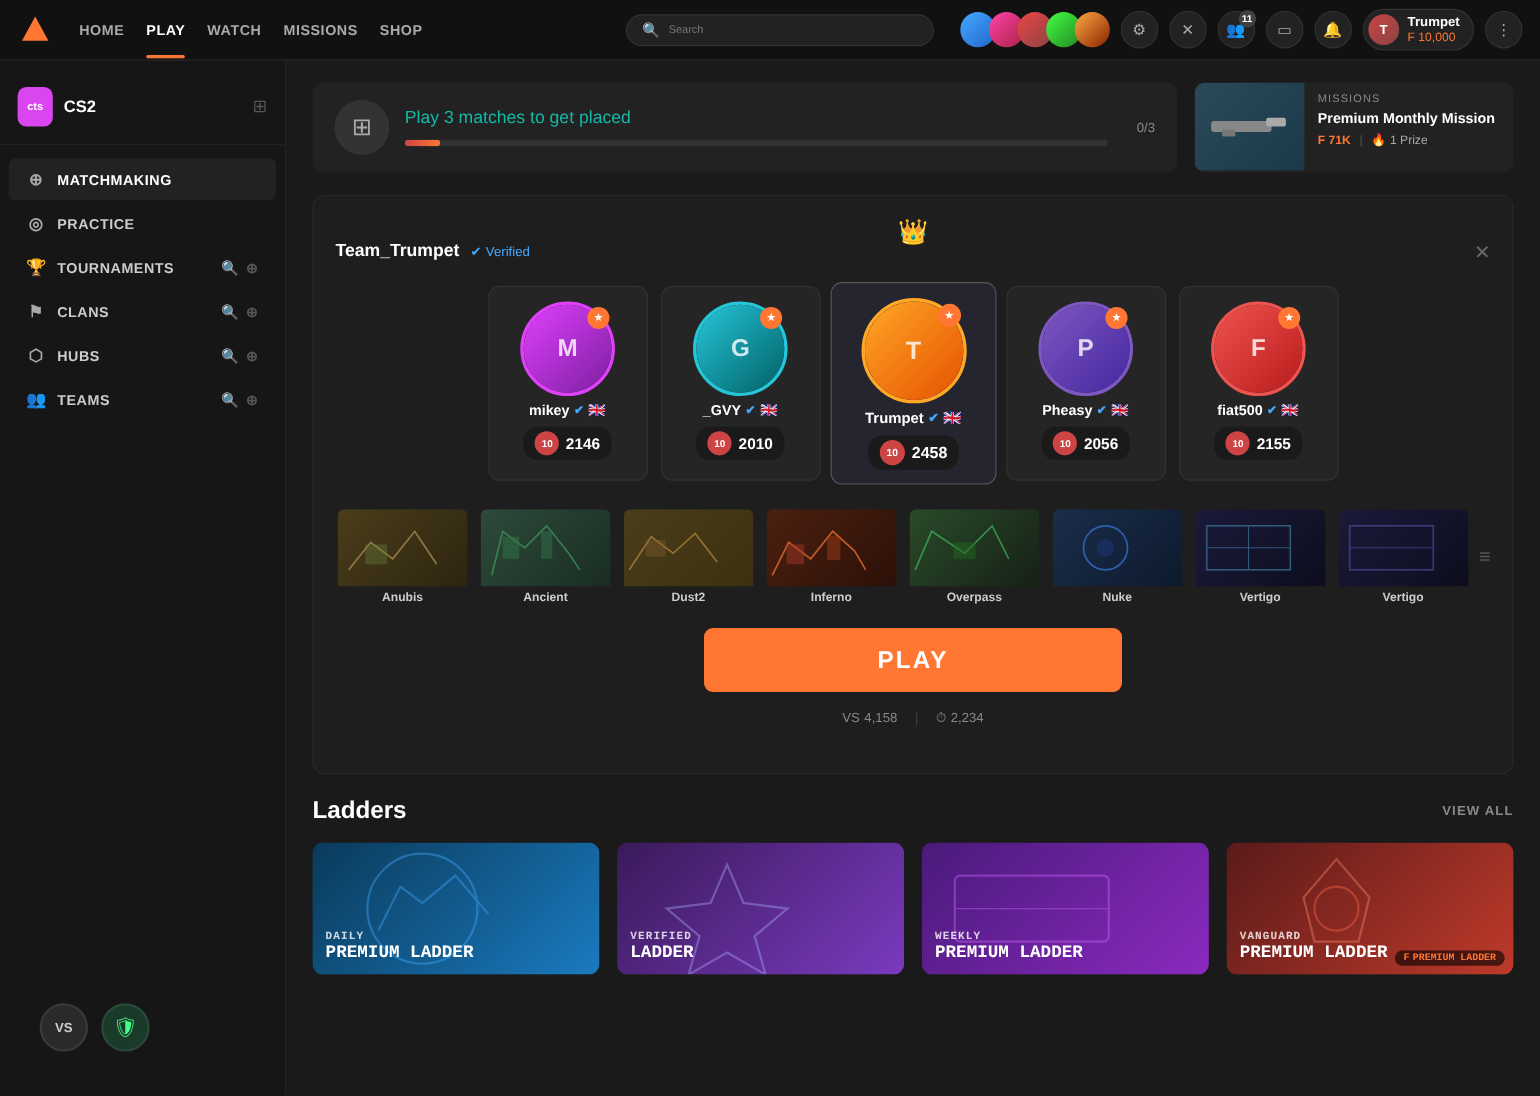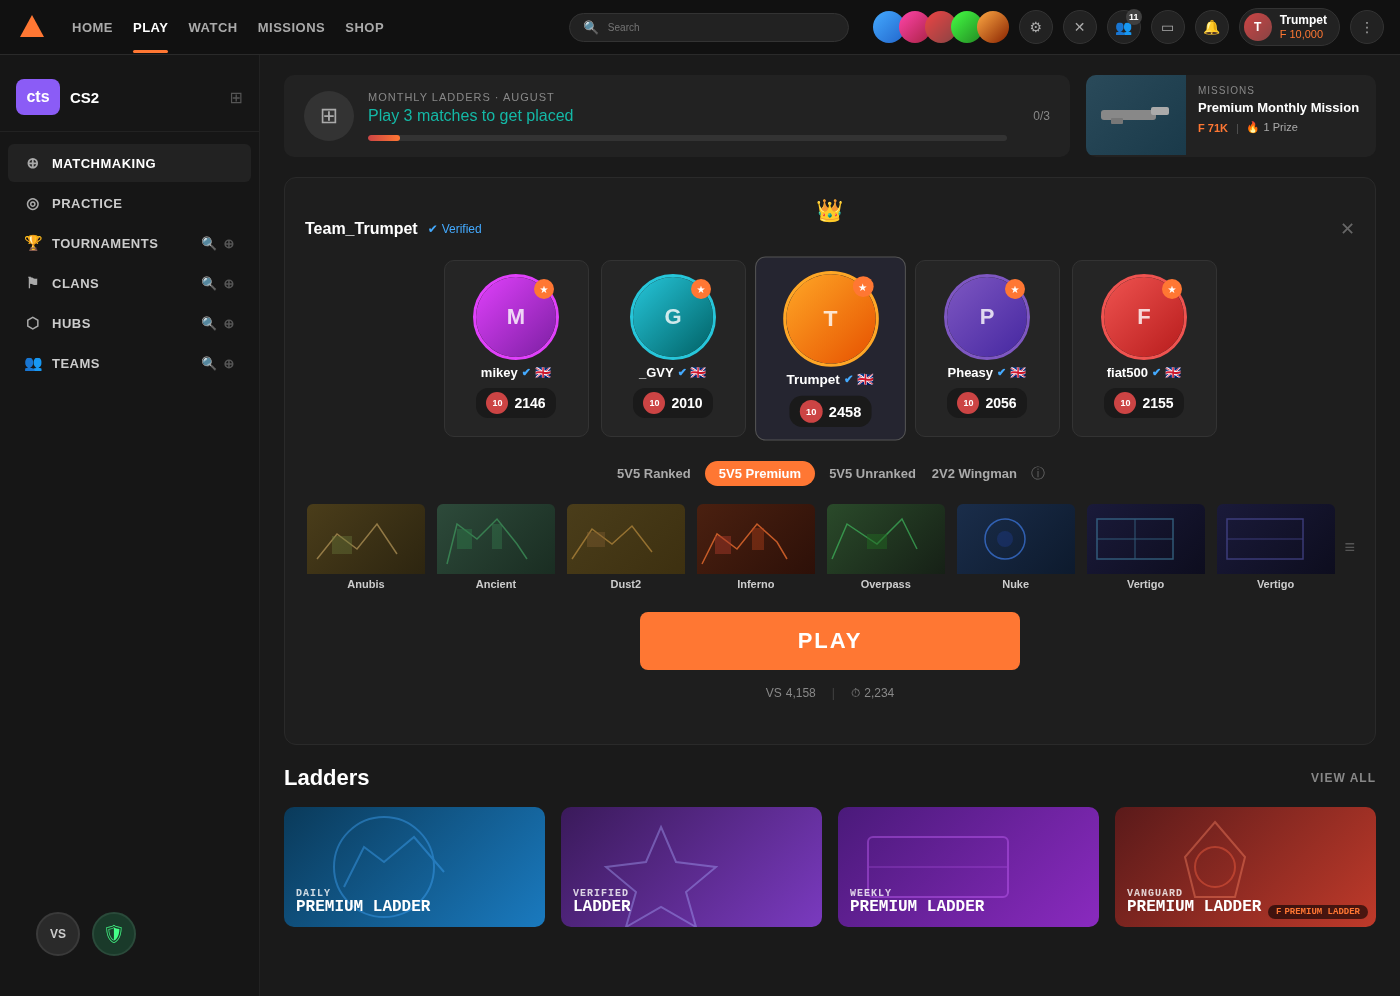--- a/index.html
+++ b/index.html
@@ -164,28 +164,28 @@
     }
     .sidebar-game {
       display: flex;
       align-items: center;
       gap: 10px;
       padding: 8px 16px 16px;
       border-bottom: 1px solid #222;
       margin-bottom: 12px;
     }
     .game-icon {
-      width: 44px;
+      width: 32px;
       height: 36px;
-      background: #8b5cf6;
+      background: #d946ef;
       border-radius: 8px;
       display: flex;
       align-items: center;
       justify-content: center;
-      font-size: 16px;
+      font-size: 10px;
       font-weight: 700;
       color: #fff;
     }
     .game-name { font-size: 15px; font-weight: 700; color: #fff; }
     .sidebar-grid-icon {
       margin-left: auto;
       color: #555;
       cursor: pointer;
       font-size: 16px;
     }
@@ -759,21 +759,20 @@
       </div>
     </div>
   </aside>
 
   <main class="main-content">
 
     <div class="top-section">
       <div class="ladder-card">
         <div class="ladder-icon">⊞</div>
         <div class="ladder-info">
-          <div class="ladder-meta">MONTHLY LADDERS · AUGUST</div>
           <div class="ladder-title">Play 3 matches to get placed</div>
           <div class="ladder-progress-row">
             <div class="ladder-progress-bar">
               <div class="ladder-progress-fill"></div>
             </div>
           </div>
         </div>
         <span class="ladder-count">0/3</span>
       </div>
       <div class="mission-card">
@@ -909,27 +908,20 @@
             <span>🇬🇧</span>
           </div>
           <div class="player-rating">
             <div class="rating-badge">10</div>
             <span class="rating-num">2155</span>
           </div>
         </div>
 
       </div>
 
-      <div class="mode-tabs">
-        <span class="mode-tab">5V5 Ranked</span>
-        <span class="mode-tab active">5V5 Premium</span>
-        <span class="mode-tab">5V5 Unranked</span>
-        <span class="mode-tab">2V2 Wingman</span>
-        <span class="mode-info-icon">ⓘ</span>
-      </div>
 
       <div class="maps-row">
         <div class="map-card">
           <div class="map-bg map-anubis">
             <svg viewBox="0 0 96 70" width="96" height="70" style="opacity:0.6;">
               <path d="M10 55 L30 30 L50 45 L70 20 L90 50" stroke="#ca6" stroke-width="1.5" fill="none"></path>
               <rect x="25" y="32" width="20" height="18" fill="#8a5" opacity="0.4"></rect>
             </svg>
           </div>
           <div class="map-label">Anubis</div>

